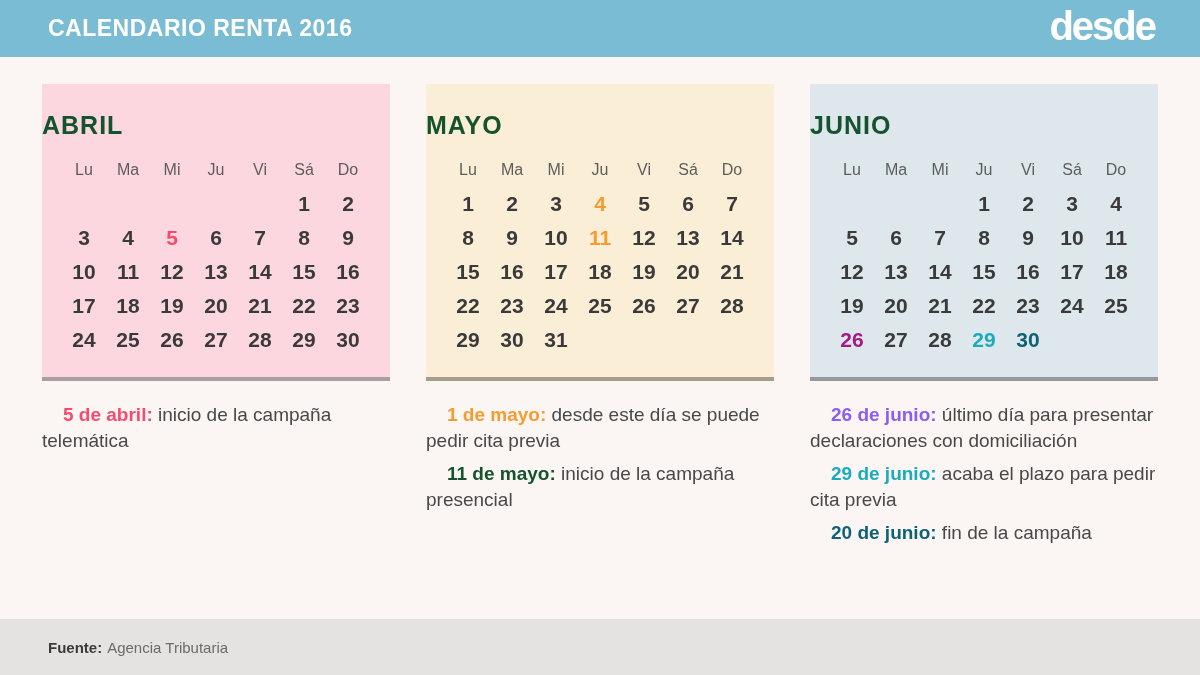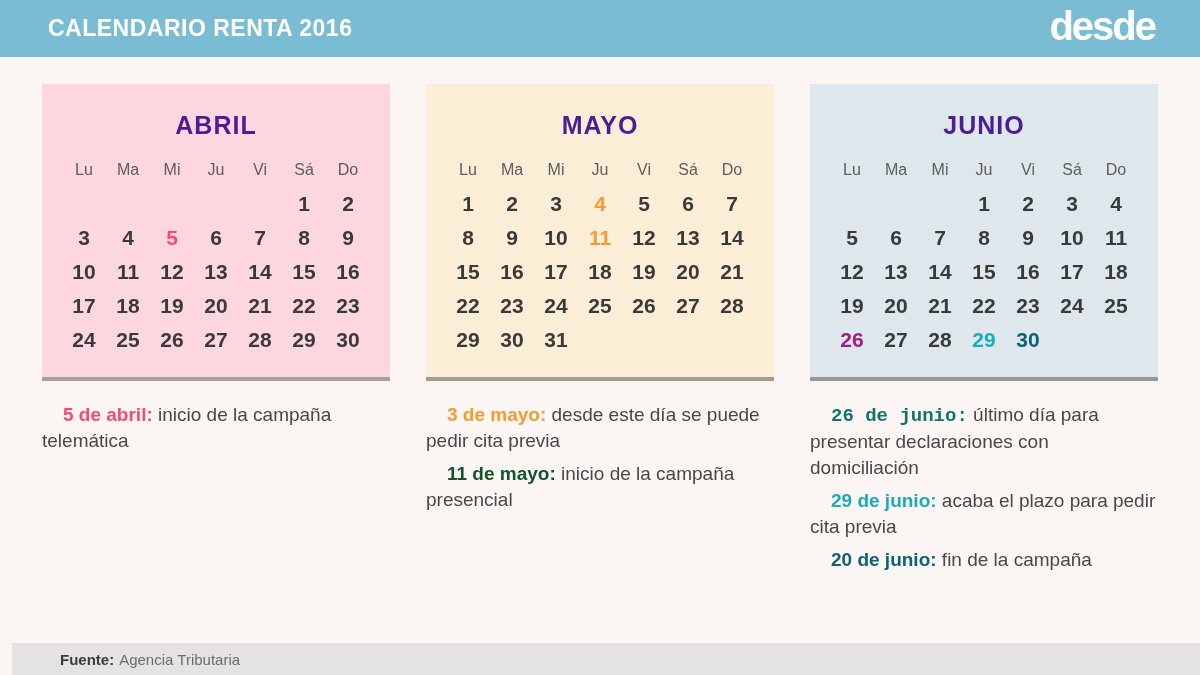--- a/index.html
+++ b/index.html
@@ -36,24 +36,23 @@
     gap: 36px;
     padding: 27px 42px 0 42px;
   }
   .col { width: 348px; flex: 0 0 348px; }
   .panel {
     height: 297px;
     border-bottom: 4px solid #999;
     padding-top: 27px;
   }
   .panel h2 {
-    text-align: center;
     font-size: 25px;
     line-height: 28px;
-    color: #4c1d95;
+    color: #14532d;
     letter-spacing: 1px;
     font-weight: bold;
   }
   .daynames, .week {
     display: grid;
     grid-template-columns: repeat(7, 1fr);
     padding: 0 20px;
   }
   .daynames { margin-top: 20px; }
   .daynames span {
@@ -73,22 +72,22 @@
   .notes { margin-top: 21px; }
   .notes p {
     font-size: 19px;
     line-height: 26px;
     color: #484848;
     margin-bottom: 7px;
   }
   .notes b { font-weight: bold; margin-left: 21px; }
   .footer {
     position: absolute;
-    left: 12px; right: 0; bottom: 0;
-    height: 32px;
+    left: 0; right: 0; bottom: 0;
+    height: 56px;
     background: #e5e3e2;
     display: flex;
     align-items: center;
     padding-left: 48px;
     font-size: 15px;
   }
   .footer b { color: #3b3b3b; margin-right: 5px; }
   .footer span { color: #6b6b6b; }
 </style>
 </head>
@@ -220,21 +219,21 @@
             <span>30</span>
             <span>31</span>
             <span></span>
             <span></span>
             <span></span>
             <span></span>
           </div>
         </div>
     </div>
     <div class="notes">
-        <p><b style="color: rgb(247, 155, 46);">3 de mayo:</b><span> desde este día se puede pedir cita previa</span></p>
+        <p><b style="color: rgb(247, 155, 46);">1 de mayo:</b><span> desde este día se puede pedir cita previa</span></p>
         <p><b style="color: #14532d;">11 de mayo:</b><span> inicio de la campaña presencial</span></p>
       </div>
   </div>
 
   <div class="col">
     <div class="panel" style="background: rgb(222, 231, 235); border-bottom-color: rgb(149, 153, 156);">
       <h2>JUNIO</h2>
       <div class="daynames">
           <span>Lu</span>
           <span>Ma</span>
@@ -286,21 +285,21 @@
             <span>27</span>
             <span>28</span>
             <span style="color: rgb(26, 172, 188);">29</span>
             <span style="color: rgb(14, 98, 119);">30</span>
             <span></span>
             <span></span>
           </div>
         </div>
     </div>
     <div class="notes">
-        <p><b style="color: #0f766e; font-family: Liberation Mono, monospace;">26 de junio:</b><span> último día para presentar declaraciones con domiciliación</span></p>
+        <p><b style="color: #8b5cf6;">26 de junio:</b><span> último día para presentar declaraciones con domiciliación</span></p>
         <p><b style="color: rgb(26, 172, 188);">29 de junio:</b><span> acaba el plazo para pedir cita previa</span></p>
         <p><b style="color: rgb(14, 98, 119);">20 de junio:</b><span> fin de la campaña</span></p>
       </div>
   </div>
 
 </div>
 
 <div class="footer">
   <b>Fuente:</b>
   <span>Agencia Tributaria</span>

